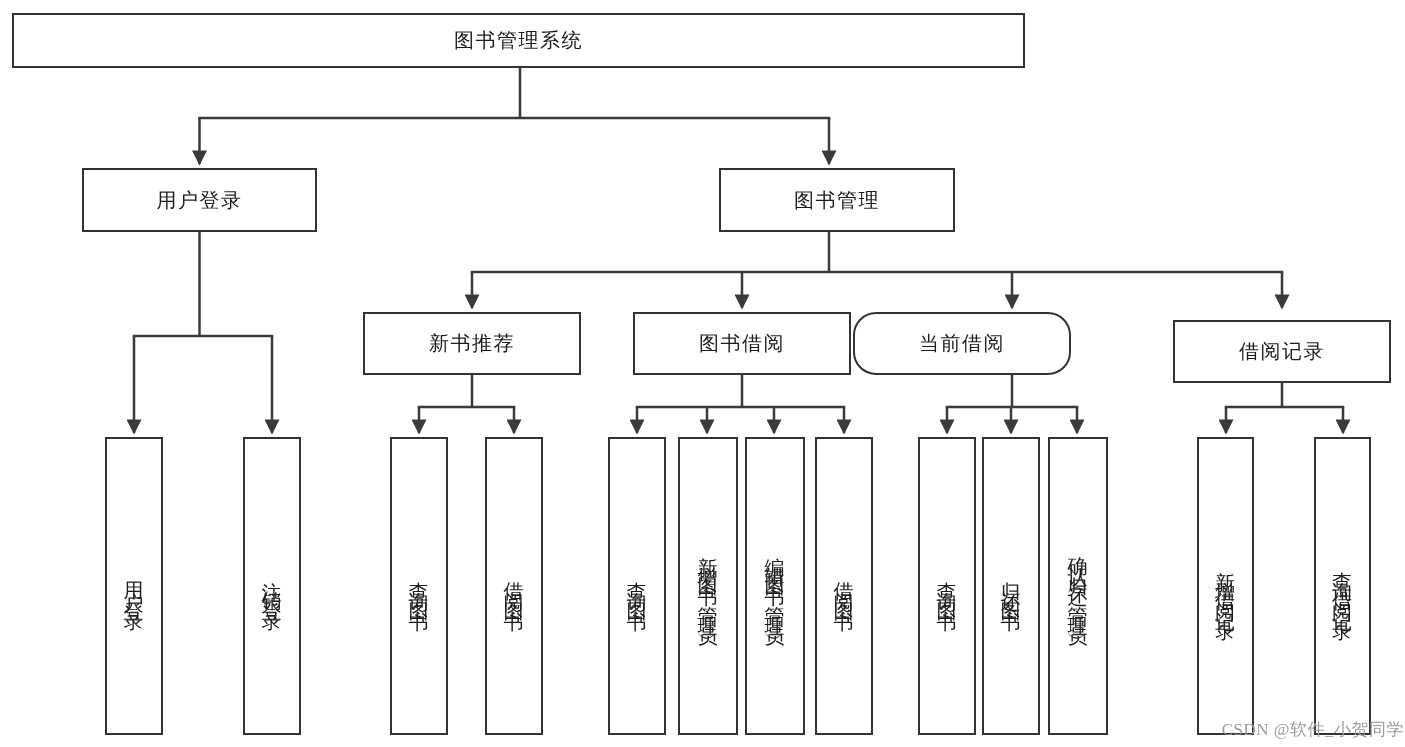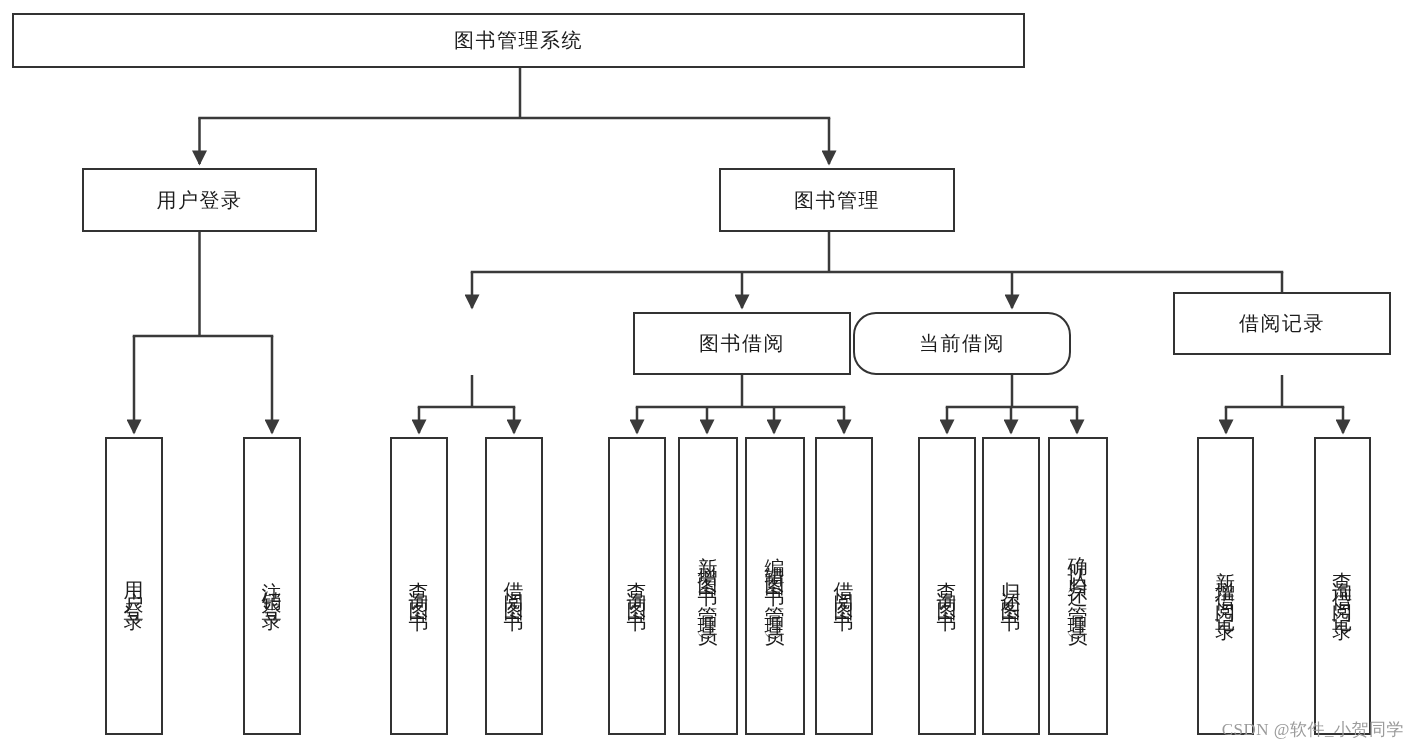--- a/index.html
+++ b/index.html
@@ -112,23 +112,24 @@
       <path d="M1226 407 V433" marker-end="url(#ah)"></path>
       <path d="M1343 407 V433" marker-end="url(#ah)"></path>
     </g>
   </svg>
 
   <div class="hnode" style="left:12px; top:13px; width:1013px; height:55px;">图书管理系统</div>
 
   <div class="hnode" style="left:82px; top:168px; width:235px; height:64px;">用户登录</div>
   <div class="hnode" style="left:711px; top:168px; width:236px; height:64px;margin-left:8px;">图书管理</div>
 
+  <div class="hnode" style="left:363px; top:312px; width:218px; height:63px;">新书推荐</div>
   <div class="hnode" style="left:633px; top:312px; width:218px; height:63px;text-align:right;">图书借阅</div>
   <div class="hnode" style="left:853px; top:312px; width:218px; height:63px;border-radius:23px;">当前借阅</div>
-  <div class="hnode" style="left:1173px; top:292px; width:218px; height:63px;">借阅记录</div>
+  <div class="hnode" style="left:1173px; top:320px; width:218px; height:63px;">借阅记录</div>
 
   <div class="vnode" style="left:105px;">用户登录</div>
   <div class="vnode" style="left:243px;">注销登录</div>
 
   <div class="vnode" style="left:390px;">查询图书</div>
   <div class="vnode" style="left:485px;">借阅图书</div>
 
   <div class="vnode" style="left:608px;">查询图书</div>
   <div class="vnode" style="left:678px; width:60px;">新增图书（管理员）</div>
   <div class="vnode" style="left:745px; width:60px;">编辑图书（管理员）</div>

